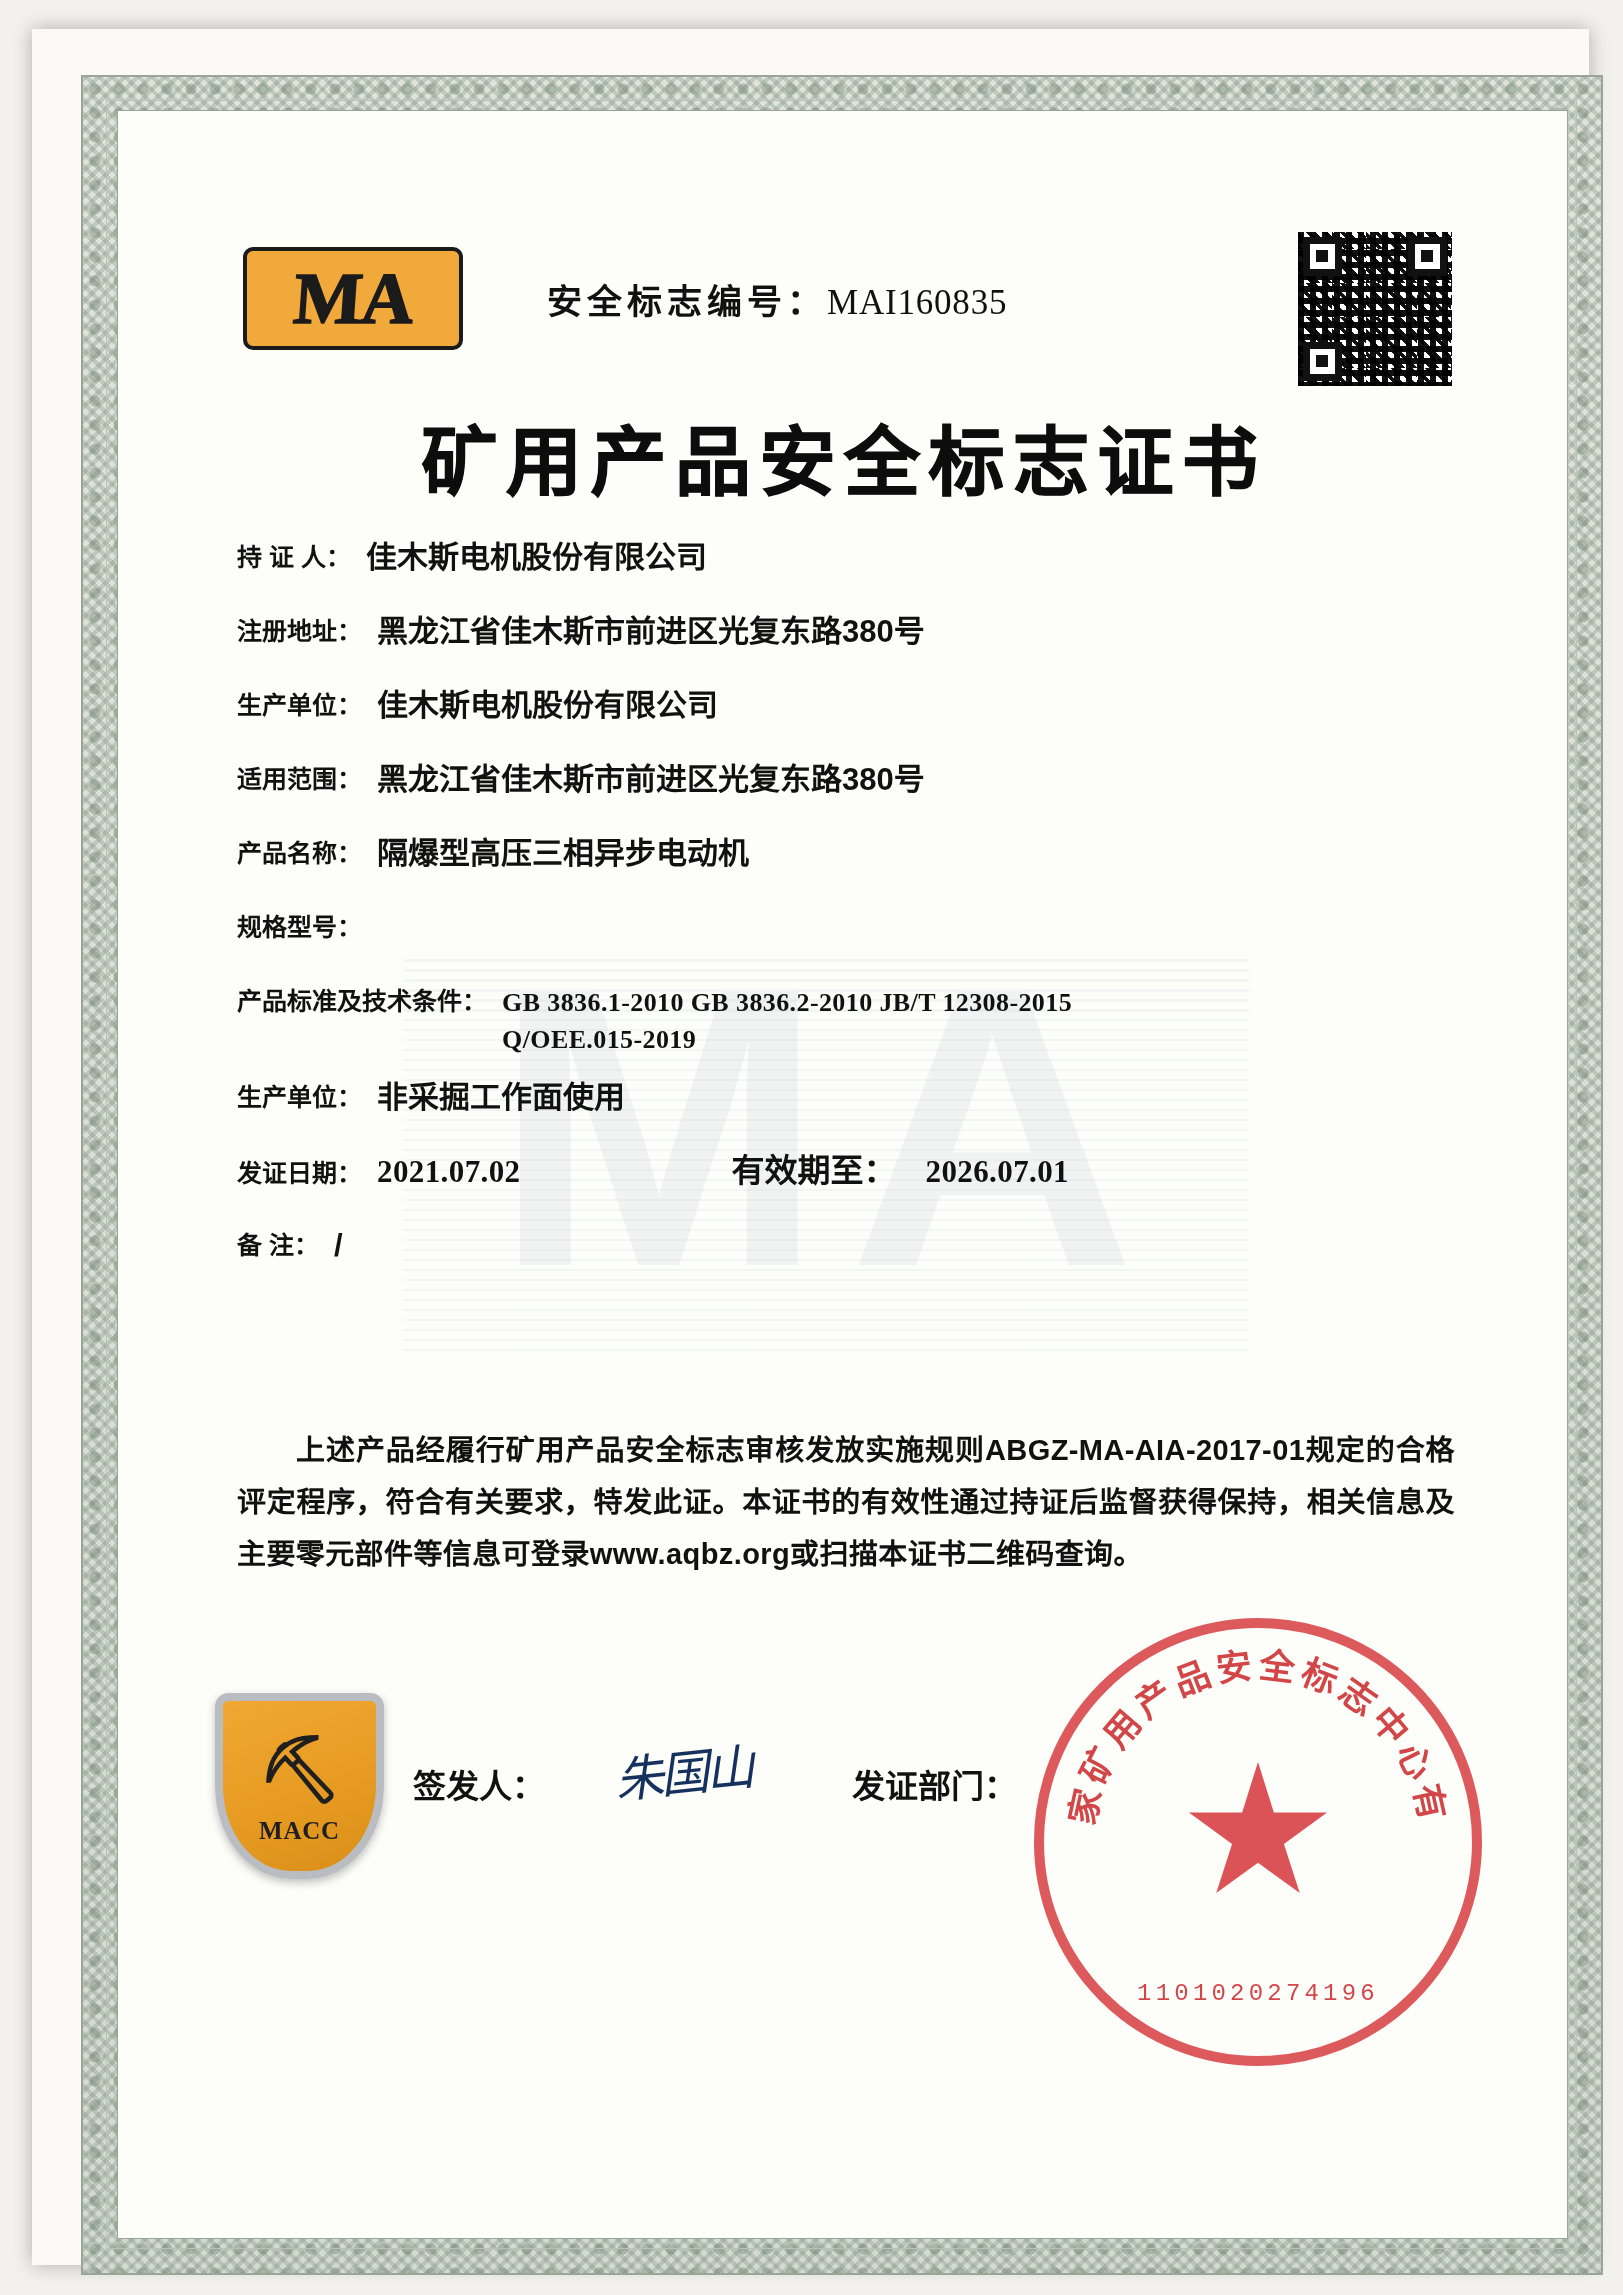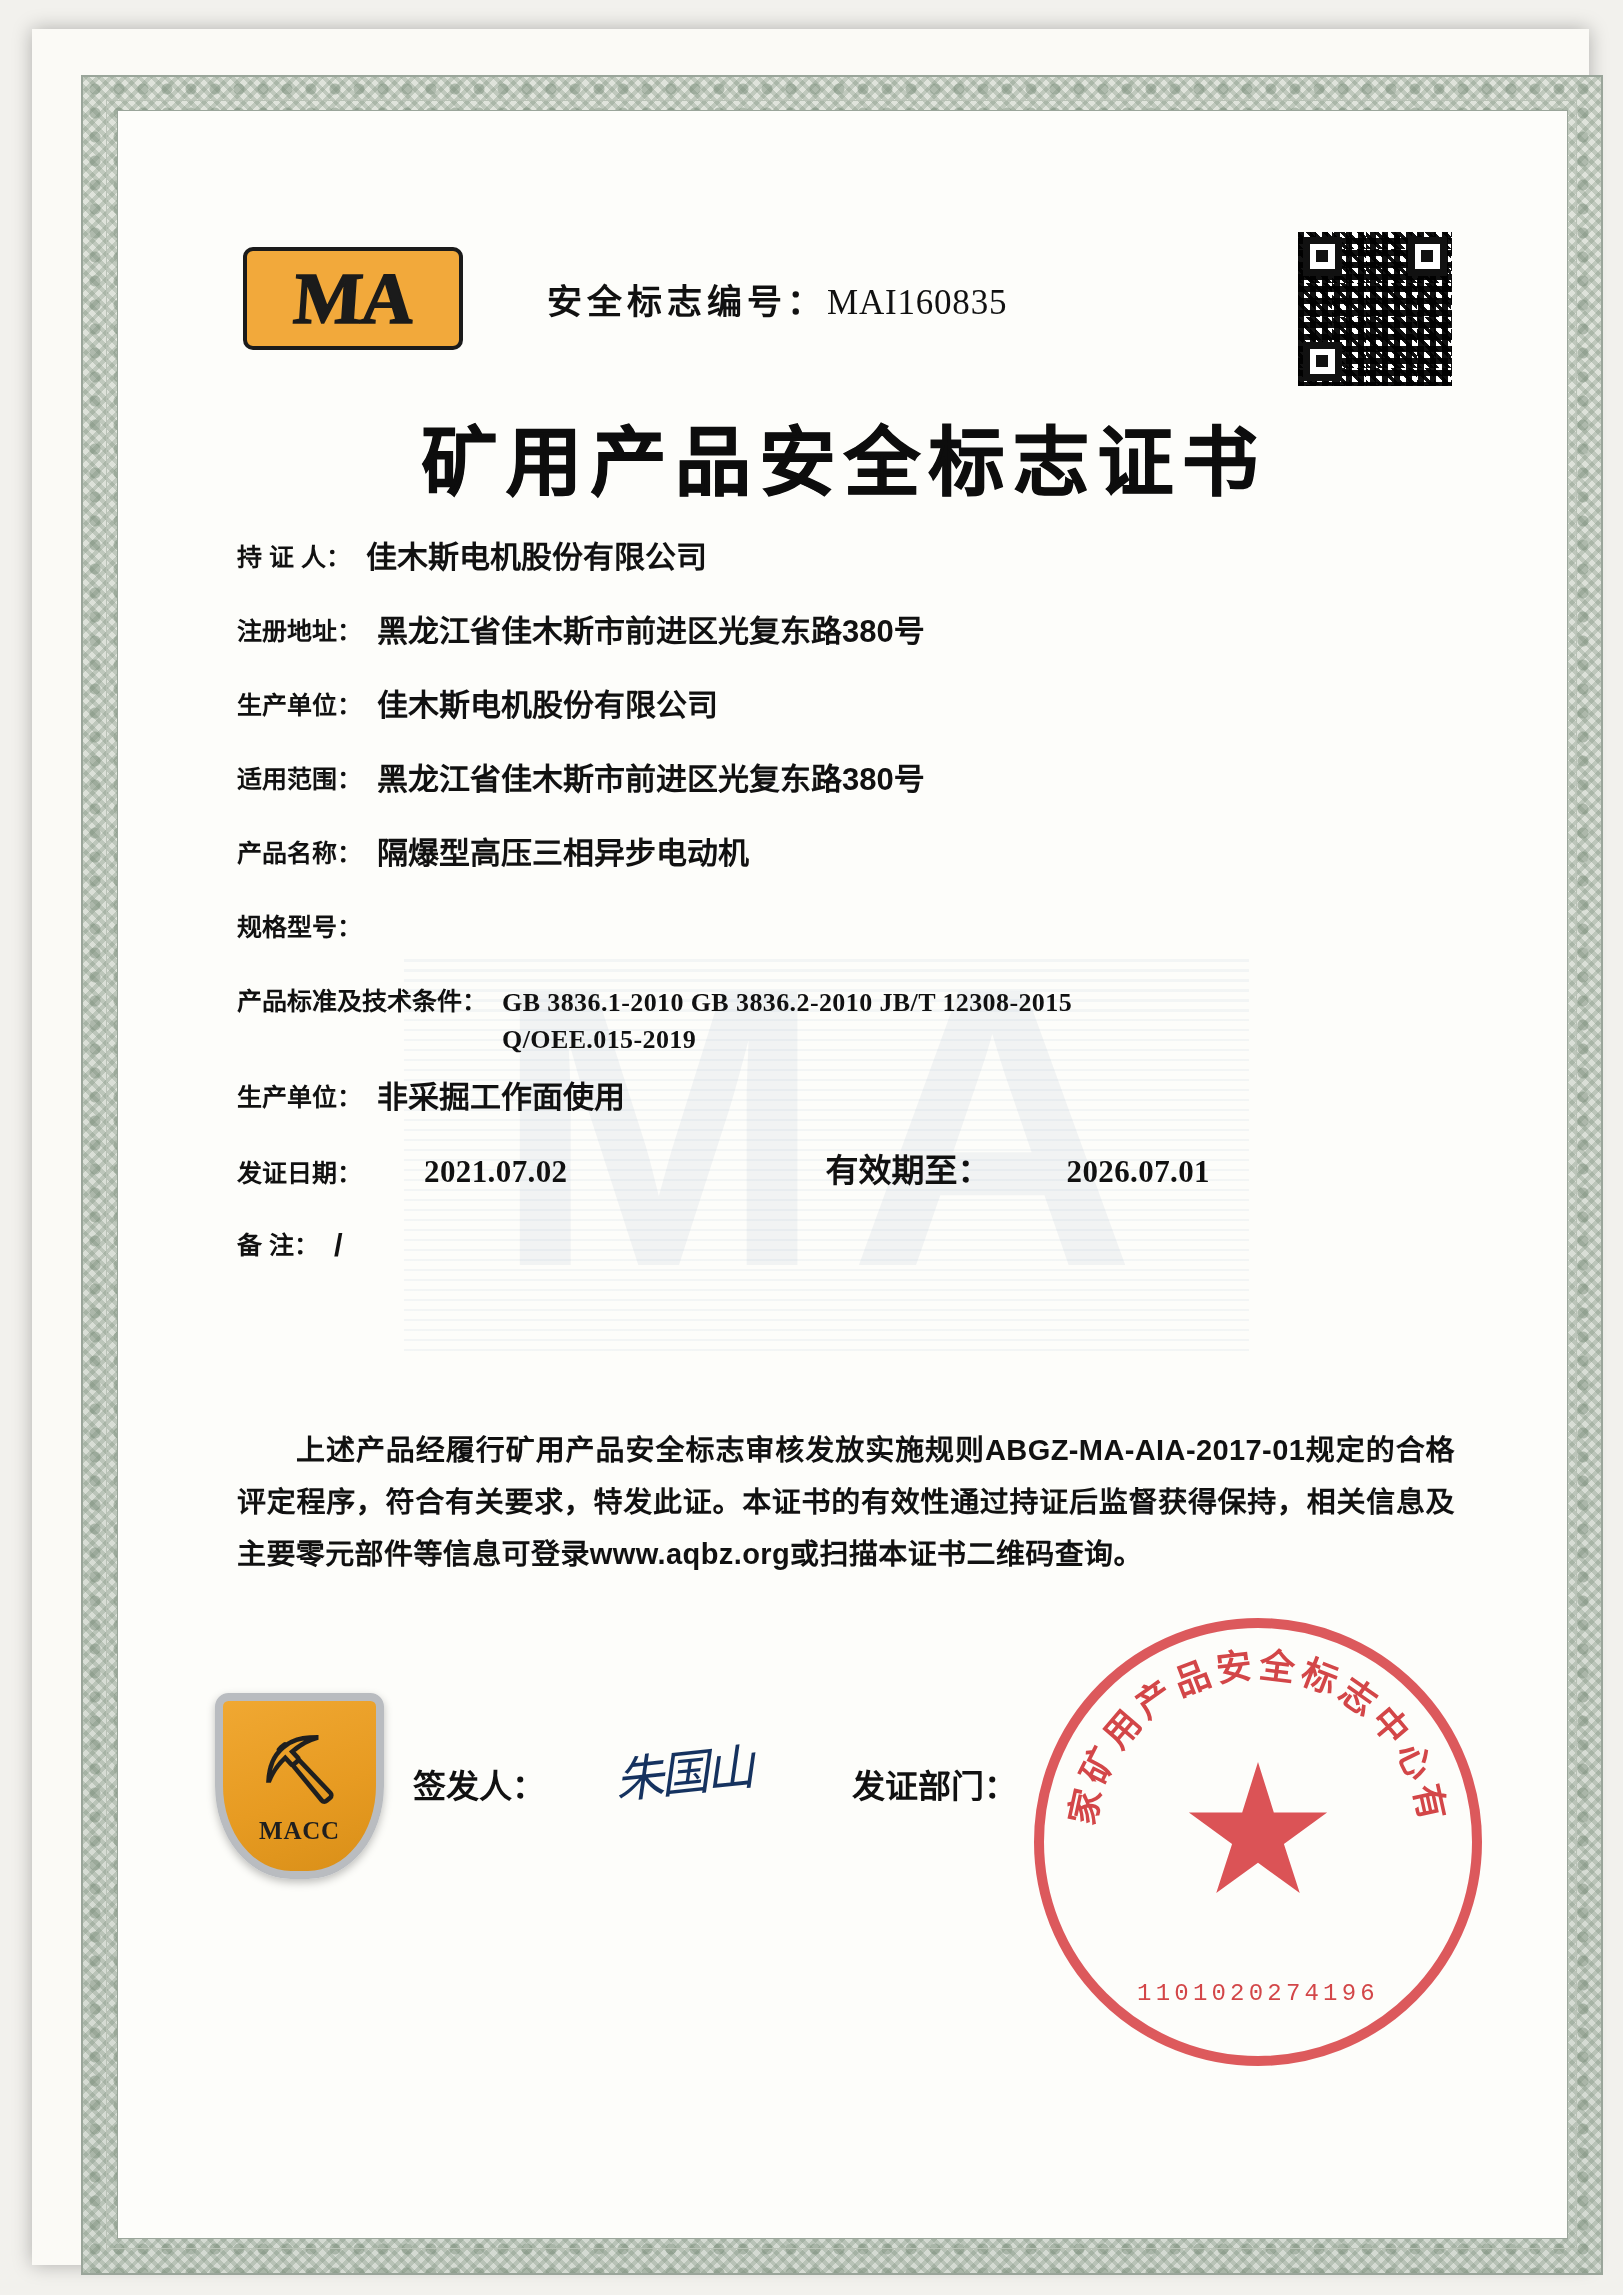--- a/index.html
+++ b/index.html
@@ -240,21 +240,20 @@
     font-size: 26px;
     line-height: 37px;
     white-space: normal;
     padding-top: 12px;
   }
   .field-value.small .line2 { display: block; }
 
   .row-date {
     display: flex;
     align-items: baseline;
-    gap: 47px;
   }
   .row-date .expire-label {
     margin-left: 211px;
     font-size: 33px;
     font-weight: bold;
     color: #111;
     white-space: nowrap;
   }
   .row-date .expire-value {
     margin-left: 29px;

